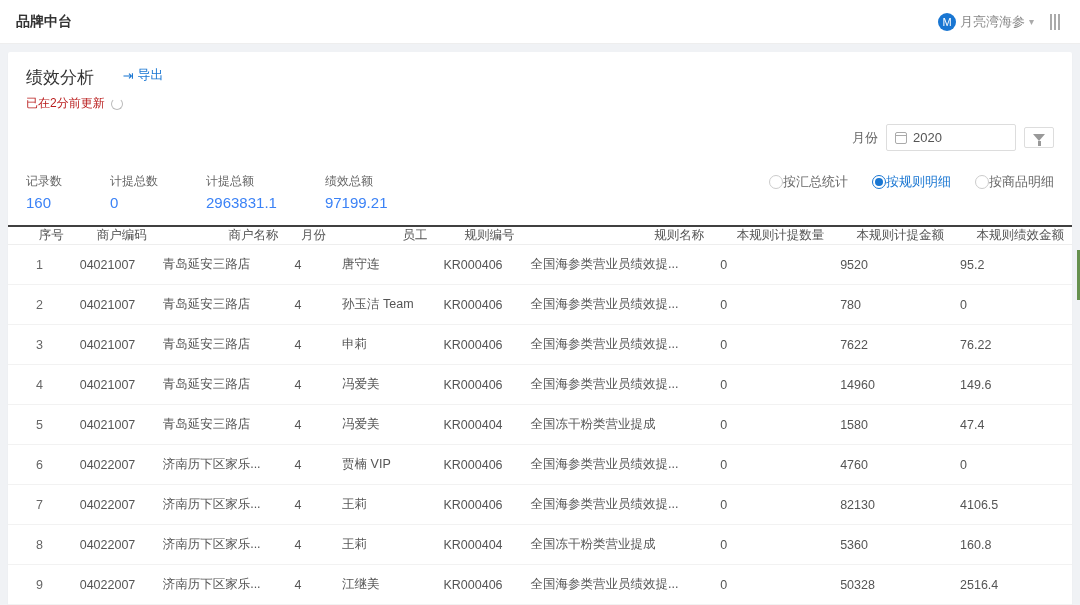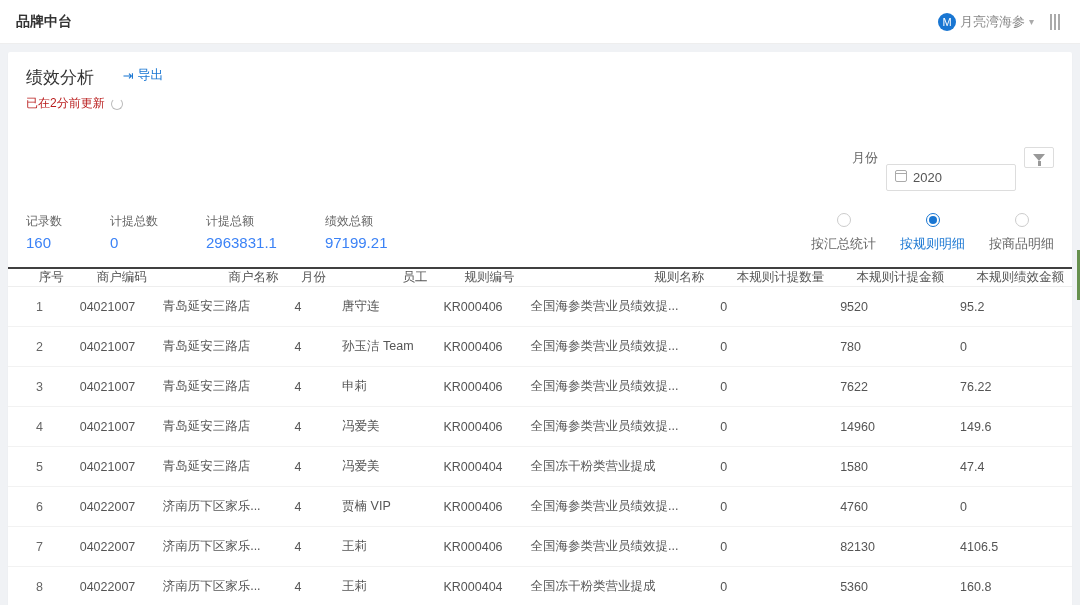--- a/index.html
+++ b/index.html
@@ -112,30 +112,29 @@
       justify-content: flex-end;
       gap: 8px;
       padding: 6px 18px 12px 18px;
     }
     .filter-label {
       color: #666;
       font-size: 13px;
     }
     .input-box {
       display: flex;
-      align-items: flex-start;
+      align-items: center;
       border: 1px solid #ddd;
       border-radius: 2px;
       padding: 5px 8px;
       min-width: 130px;
       background: #fff;
       font-size: 13px;
       color: #555;
       gap: 6px;
-      margin-top: 40px;
     }
     .calendar-icon {
       width: 12px;
       height: 12px;
       border: 1px solid #aaa;
       border-radius: 2px;
       position: relative;
     }
     .calendar-icon::before {
       content: "";
@@ -194,25 +193,24 @@
       font-size: 15px;
     }
     .radio-group {
       display: flex;
       align-items: center;
       gap: 24px;
     }
     .radio {
       display: flex;
       align-items: center;
-      gap: 8px;
+      gap: 0;
       color: #666;
       cursor: pointer;
       font-size: 13px;
-      flex-direction: column;
     }
     .radio .dot {
       width: 14px;
       height: 14px;
       border: 1px solid #ccc;
       border-radius: 50%;
       display: inline-flex;
       align-items: center;
       justify-content: center;
     }

